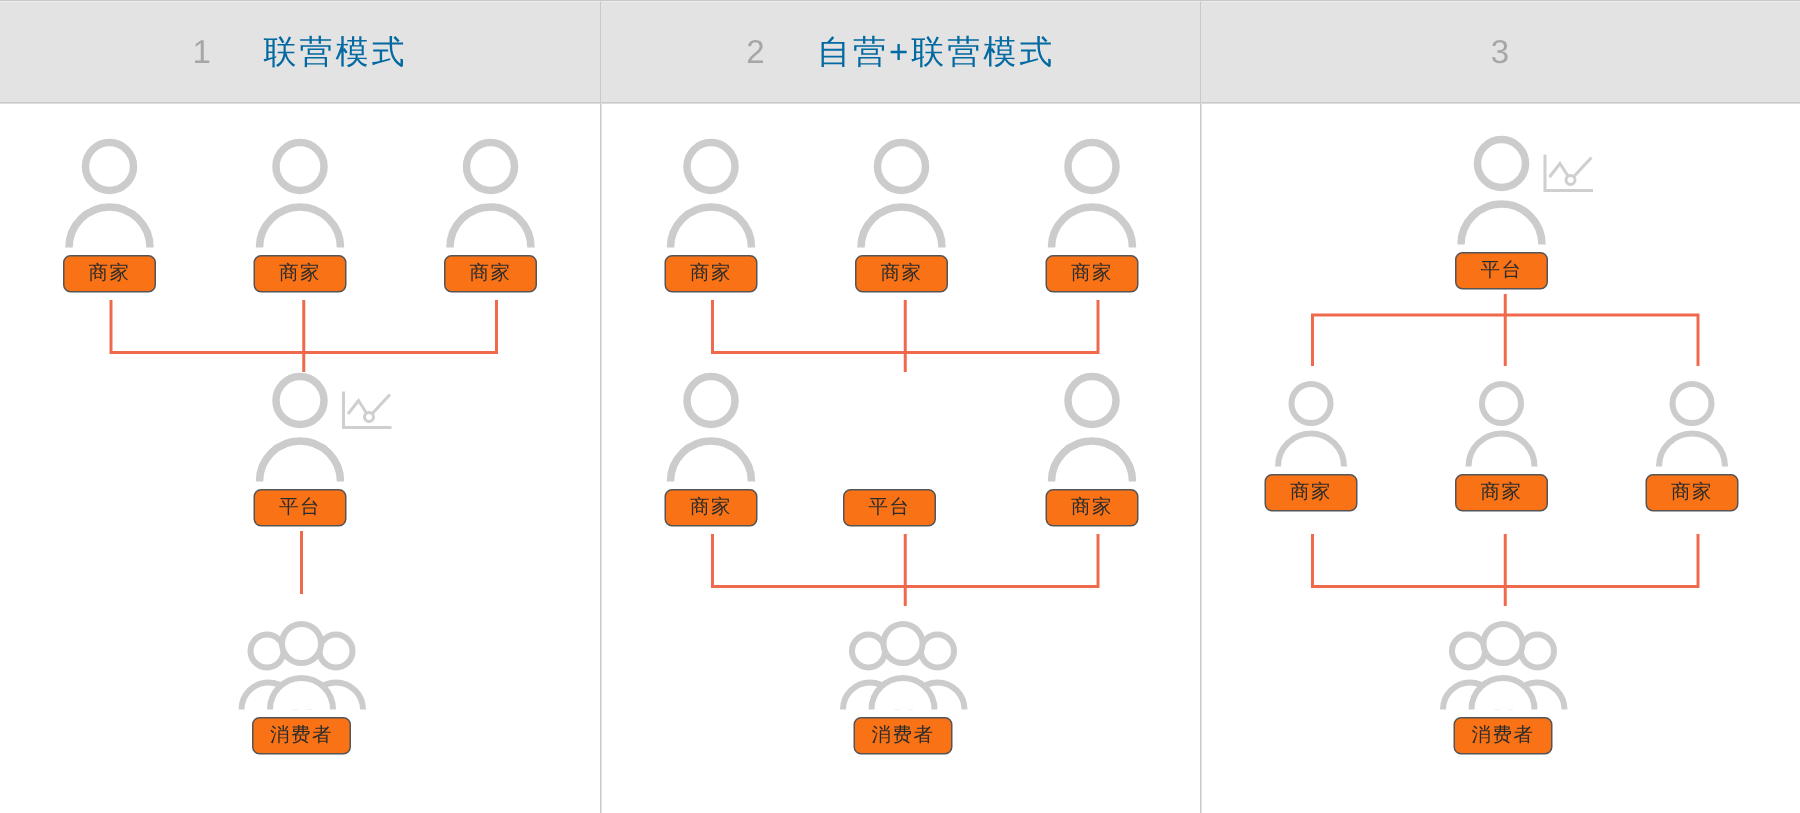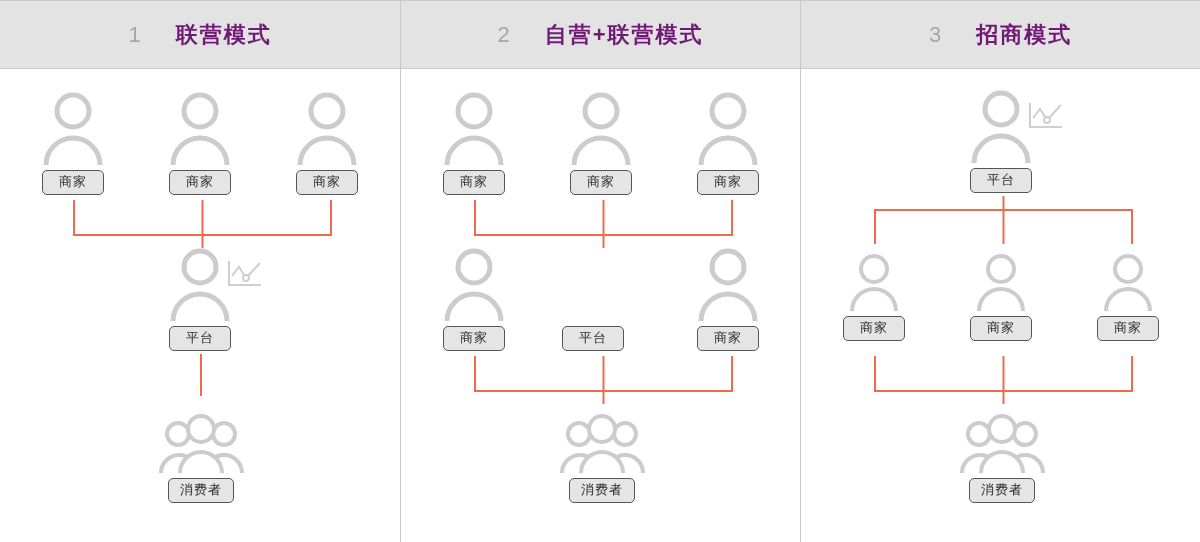--- a/index.html
+++ b/index.html
@@ -33,37 +33,36 @@
     gap: 34px;
   }
   .panel-index {
     font-size: 22px;
     color: #a6a6a6;
     font-weight: 400;
     letter-spacing: 1px;
   }
   .panel-title {
     font-size: 22px;
-    color: #701a75;
+    color: #0369a1;
     letter-spacing: 2px;
-    font-weight: bold;
   }
 
   .canvas { position: relative; width: 400px; height: 473px; }
 
   
   .node { position: absolute; display: flex; flex-direction: column; align-items: center; }
   .node .icon-wrap { position: relative; display: block; line-height: 0; }
   .label {
     margin-top: 3px;
     min-width: 62px;
     padding: 3px 11px 4px;
     border: 1px solid #555555;
     border-radius: 5px;
-    background: #e5e5e5;
+    background: #f97316;
     color: #2b2b2b;
     font-size: 13px;
     line-height: 16px;
     text-align: center;
     white-space: nowrap;
     letter-spacing: 1px;
   }
 
   .chart-badge { position: absolute; right: -24px; top: 14px; }
 
@@ -248,21 +247,20 @@
         </span>
         <span class="label">消费者</span>
       </div>
 
     </div>
   </div>
 
   <div class="panel">
     <div class="panel-header">
       <span class="panel-index">3</span>
-      <span class="panel-title">招商模式</span>
     </div>
     <div class="canvas">
 
       <div class="node" style="left:161px; top:18px;">
         <span class="icon-wrap">
           <svg width="78" height="78" viewBox="0 0 78 78">
             <circle cx="39" cy="22" r="16" fill="none" stroke="#cccccc" stroke-width="5"></circle>
             <path d="M12 76 a27 27 0 0 1 54 0" fill="none" stroke="#cccccc" stroke-width="5"></path>
           </svg>
           <span class="chart-badge">

